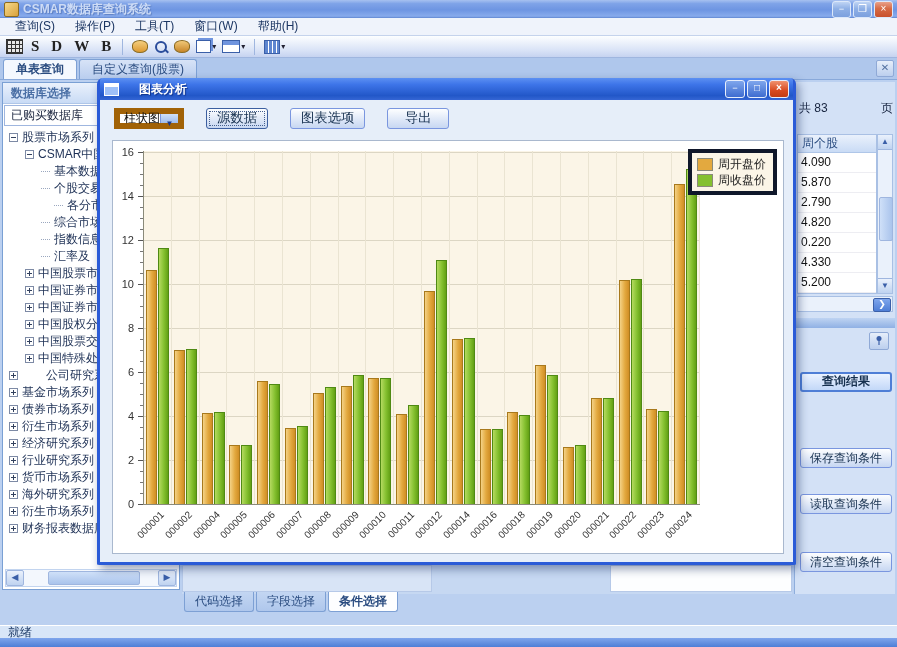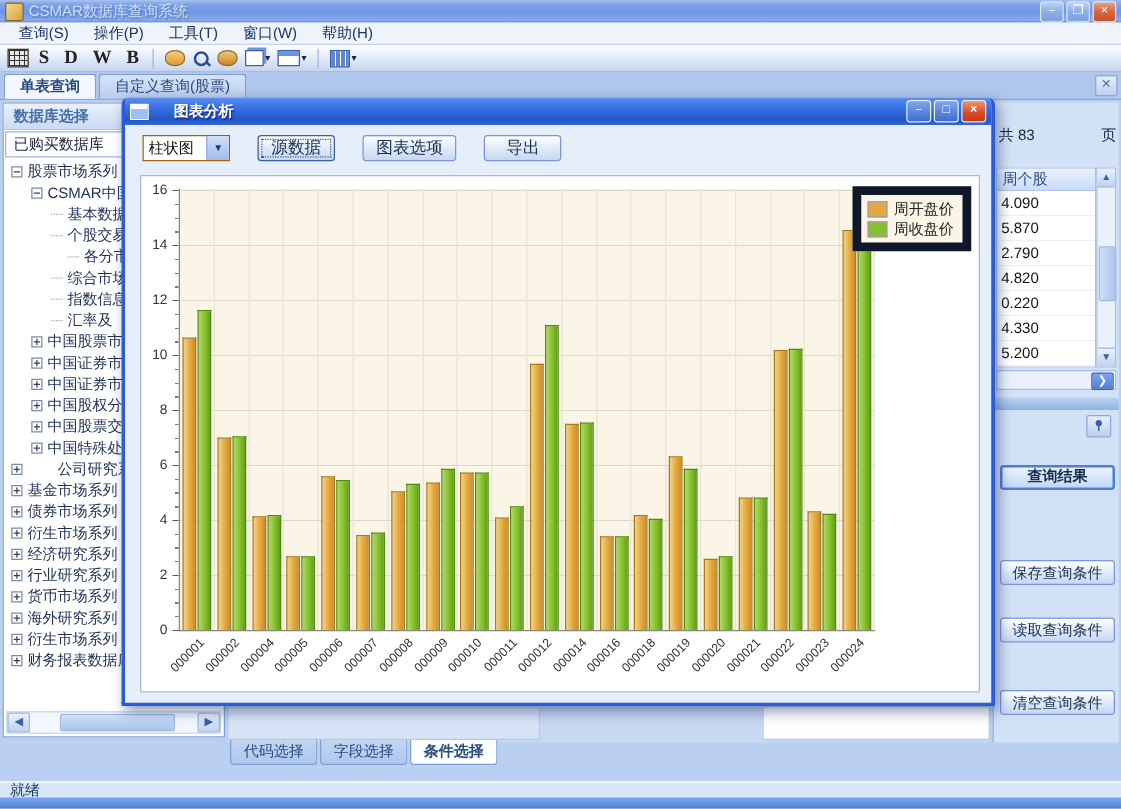--- a/index.html
+++ b/index.html
@@ -3,21 +3,21 @@
 <meta charset="utf-8">
 <style>
   html,body{margin:0;padding:0;}
   body{font-family:"Liberation Sans","DejaVu Sans",sans-serif;background:#9EB6E2;}
   #app{position:relative;width:897px;height:647px;overflow:hidden;background:#BBD0F0;font-size:12px;color:#1d3a66;}
 
   
   #titlebar{position:absolute;left:0;top:0;width:897px;height:18px;
     background:linear-gradient(180deg,#A7C1F0 0%,#7FA3E8 20%,#6E95E2 55%,#88ABEC 90%,#5F86D0 100%);
     display:flex;align-items:center;padding:0 4px;box-sizing:border-box;}
-  #titlebar .ttl{color:#E9F0FB;text-shadow:1px 1px 1px #5374B5;font-weight:normal;font-size:12px;opacity:.75;}
+  #titlebar .ttl{color:#E9F0FB;text-shadow:1px 1px 1px #5374B5;font-weight:bold;font-size:12px;opacity:.75;}
   .app-ico{width:13px;height:13px;margin-right:4px;background:linear-gradient(135deg,#F6D98A,#D9A23C);border:1px solid #8A6A20;border-radius:2px;}
   .wbtns{margin-left:auto;display:flex;gap:2px;}
   .wbtn{width:17px;height:15px;border-radius:3px;border:1px solid #DCE8FA;color:#fff;font-size:10px;line-height:13px;text-align:center;
     background:linear-gradient(180deg,#BFD4F4,#8FB0E6 45%,#7CA0DE);}
   .wbtn.close{background:linear-gradient(180deg,#E9A18B,#D66A45 45%,#C8502C);}
 
   
   #menubar{position:absolute;left:0;top:18px;width:897px;height:18px;background:#EFF3FB;border-bottom:1px solid #C5D3EC;
     display:flex;align-items:center;padding:0 6px;box-sizing:border-box;gap:2px;}
   .menu-item{padding:1px 9px;color:#1C3663;}
@@ -115,21 +115,21 @@
     border:3px solid #2B5BD7;border-top:none;border-radius:6px 6px 2px 2px;box-sizing:border-box;
     box-shadow:3px 4px 10px rgba(20,40,90,.45);}
   .dlg-title{height:22px;border-radius:3px 3px 0 0;display:flex;align-items:center;padding:0 4px;
     background:linear-gradient(180deg,#5C90F2 0%,#3D74E8 30%,#2257C8 80%,#3566D4 100%);}
   .dlg-title .txt{color:#fff;font-weight:bold;margin-left:20px;text-shadow:1px 1px 1px #12348A;}
   .dlg-ico{width:13px;height:11px;border:1px solid #fff;background:linear-gradient(180deg,#fff 0 3px,#9EC0F8 3px);}
   .dbtn{width:18px;height:16px;margin-left:2px;border-radius:3px;border:1px solid #E7EEFC;color:#fff;font-size:10px;
     line-height:14px;text-align:center;background:linear-gradient(180deg,#7FA6EC,#3E6CD0);}
   .dbtn.close{background:linear-gradient(180deg,#F0926F,#D84A20 60%,#C23C14);font-weight:bold;}
   .dlg-toolbar{height:36px;display:flex;align-items:center;gap:22px;padding-left:14px;}
-  .combo{width:70px;height:21px;border:1px solid #a16207;background:#fff;display:flex;align-items:center;box-sizing:border-box;}
+  .combo{width:70px;height:21px;border:6px solid #a16207;background:#fff;display:flex;align-items:center;box-sizing:border-box;}
   .combo .val{flex:1;padding-left:4px;color:#111;}
   .combo .arrow{width:17px;height:100%;background:linear-gradient(180deg,#CFE0F8,#9FBCEC);border-left:1px solid #7A96DF;
     color:#1d3a8a;font-size:8px;line-height:19px;text-align:center;}
   .dlg-btn{min-width:62px;height:21px;padding:0 10px;color:#16304f;
     background:linear-gradient(180deg,#FDFEFF,#DCE6F7 60%,#C7D7F2);border:1px solid #7A96DF;border-radius:3px;}
   .dlg-btn.focused{border:1px solid #3C5FA0;outline:1px dotted #45608F;outline-offset:-4px;}
 
   
   #chartwrap{position:absolute;left:12px;top:62px;width:672px;height:414px;background:#fff;border:1px solid #A9B8CE;box-sizing:border-box;}
   #plot{position:absolute;left:30px;top:10px;width:556px;height:353px;background:#FBF5E7;
@@ -143,21 +143,21 @@
   #yaxis{position:absolute;left:0;top:10px;width:30px;height:353px;}
   .ylab{position:absolute;right:9px;width:20px;text-align:right;font-size:11px;color:#333;}
   .yticks{position:absolute;right:0;top:0;width:5px;height:354px;
     background-image:repeating-linear-gradient(to top,#555 0 1px,transparent 1px 44px);}
   .yticksminor{position:absolute;right:0;top:0;width:3px;height:354px;
     background-image:repeating-linear-gradient(to top,#777 0 1px,transparent 1px 11px);}
   #xlabels{position:absolute;left:30px;top:364px;width:556px;height:46px;display:flex;}
   .xcell{flex:1;position:relative;}
   .xcell span{position:absolute;top:4px;right:45%;transform:rotate(-45deg);transform-origin:100% 0;
     white-space:nowrap;font-size:10px;color:#333;}
-  #legend{position:absolute;right:6px;top:8px;background:#FBF5E7;border:7px solid #0f172a;padding:3px 7px 3px 5px;}
+  #legend{position:absolute;right:6px;top:8px;background:#FBF5E7;border:4px solid #0f172a;padding:3px 7px 3px 5px;}
   .leg-row{display:flex;align-items:center;gap:5px;height:16px;}
   .leg-sw{width:14px;height:11px;border:1px solid #8a8a7a;}
   .leg-lb{font-size:12px;color:#222;}
 </style>
 </head>
 <body>
 
 <div id="app">
 
   <div id="titlebar">

